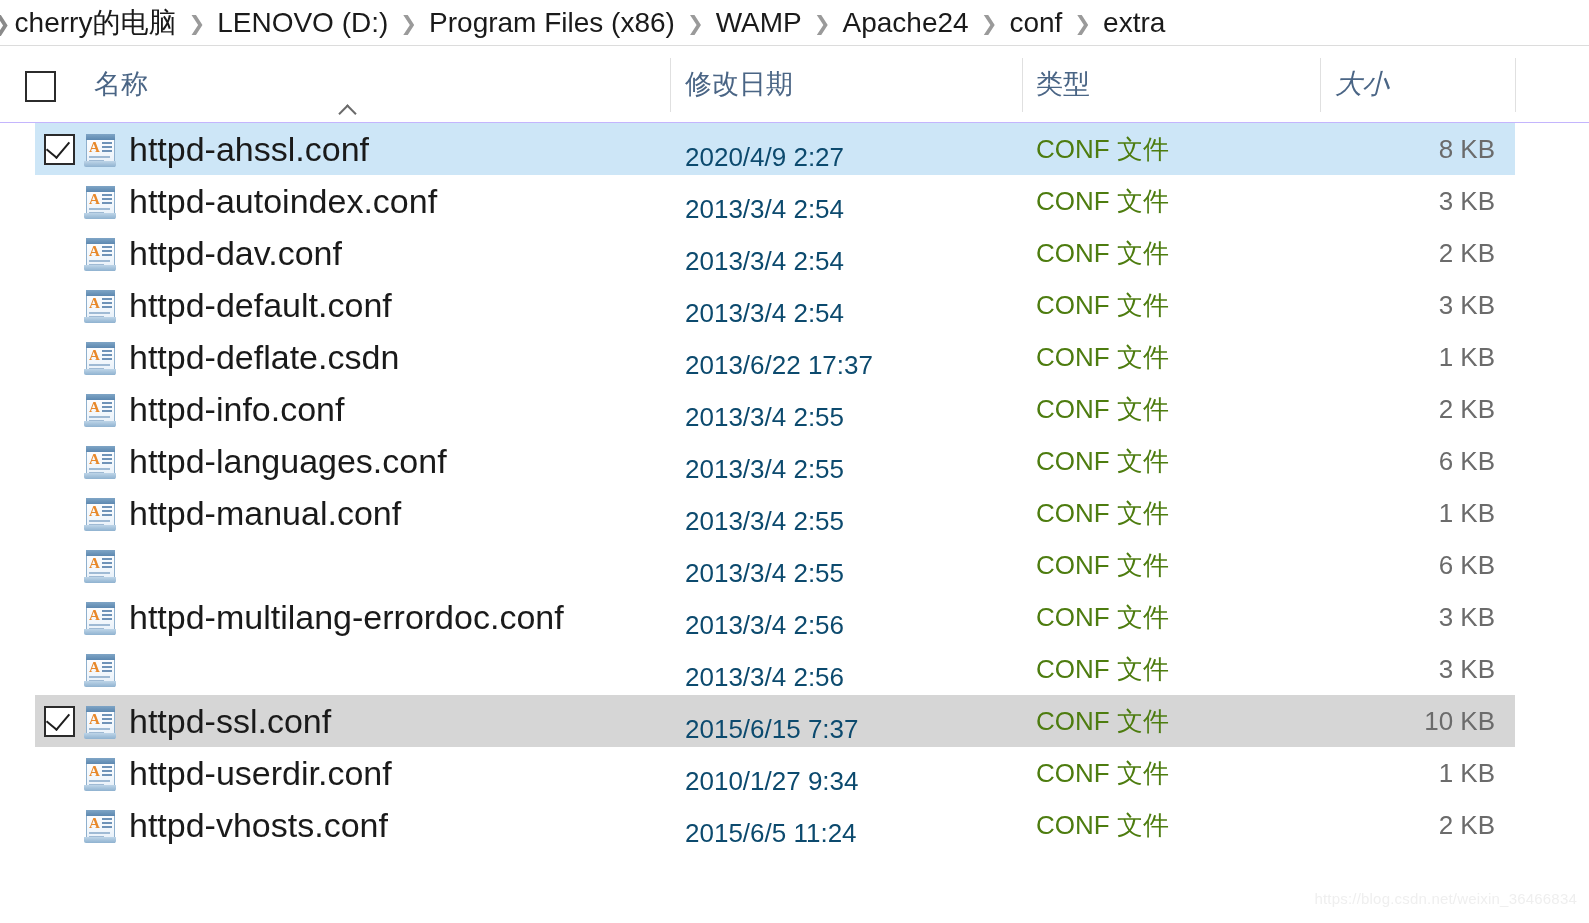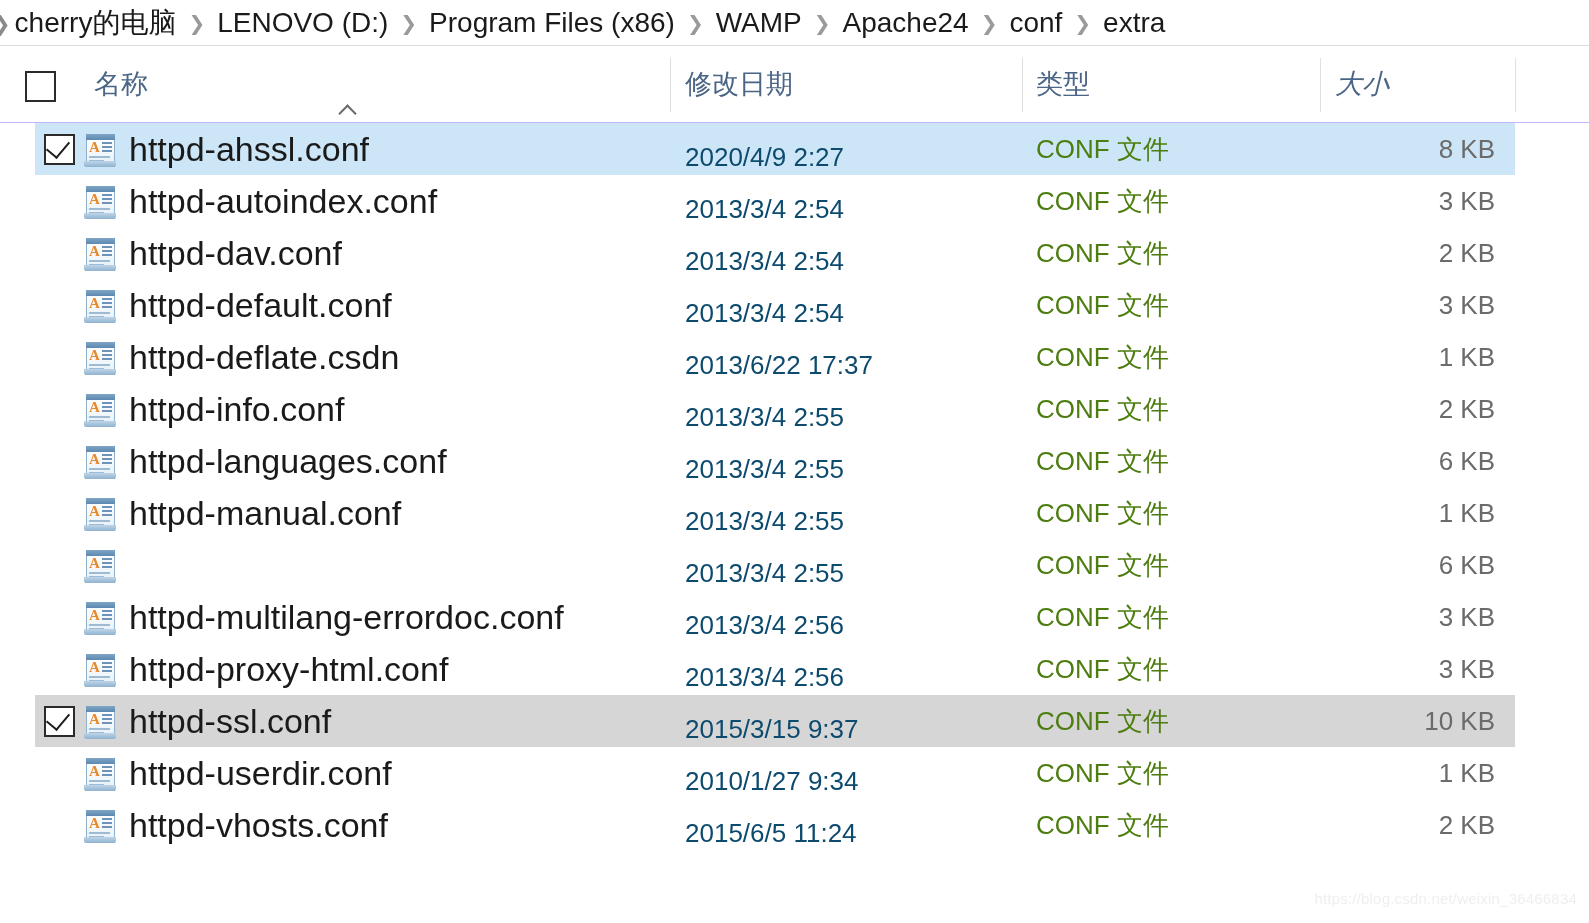--- a/index.html
+++ b/index.html
@@ -495,21 +495,20 @@
         <div class="page"></div>
         <div class="topbar"></div>
         <div class="letter">A</div>
         <div class="ln l1"></div>
         <div class="ln l2"></div>
         <div class="ln l3"></div>
         <div class="ln l4"></div>
         <div class="ln l5"></div>
         <div class="botbar"></div>
       </div>
-      <div class="cell-name">httpd-proxy-html.conf</div>
       <div class="cell-date">2013/3/4 2:56</div>
       <div class="cell-type">CONF 文件</div>
       <div class="cell-size">3 KB</div>
     </div>
     <div class="row selected-unfocused checked">
       <div class="row-fill"></div>
       <div class="row-checkbox">
         <div class="tick"></div>
       </div>
       <div class="ficon">
@@ -517,21 +516,21 @@
         <div class="topbar"></div>
         <div class="letter">A</div>
         <div class="ln l1"></div>
         <div class="ln l2"></div>
         <div class="ln l3"></div>
         <div class="ln l4"></div>
         <div class="ln l5"></div>
         <div class="botbar"></div>
       </div>
       <div class="cell-name">httpd-ssl.conf</div>
-      <div class="cell-date">2015/3/15 9:37</div>
+      <div class="cell-date">2015/6/15 7:37</div>
       <div class="cell-type">CONF 文件</div>
       <div class="cell-size">10 KB</div>
     </div>
     <div class="row">
       <div class="row-fill"></div>
       <div class="ficon">
         <div class="page"></div>
         <div class="topbar"></div>
         <div class="letter">A</div>
         <div class="ln l1"></div>

